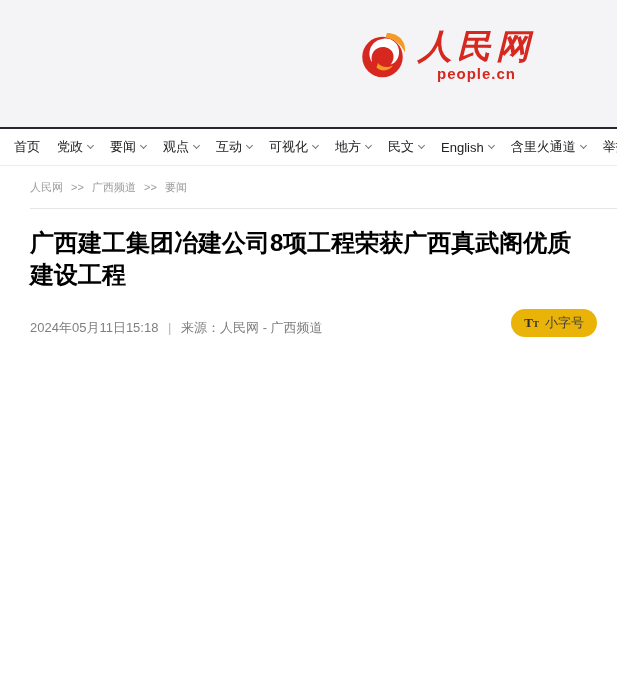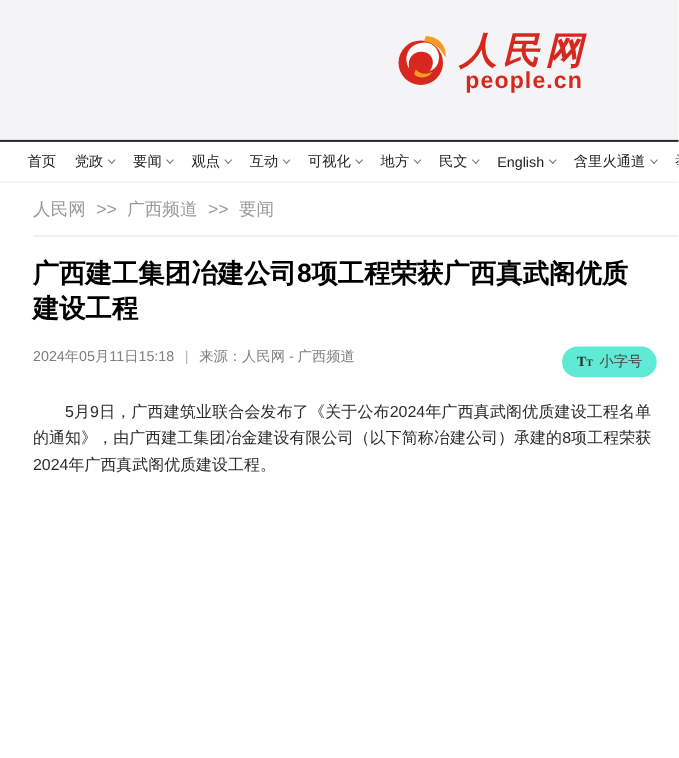--- a/index.html
+++ b/index.html
@@ -6,45 +6,45 @@
   html,body { width:617px; height:689px; overflow:hidden; background:#fff;
               font-family:"Liberation Sans","DejaVu Sans",sans-serif; }
 
   
   .site-header { position:relative; height:127px; background:#f4f4f6; }
   .logo { position:absolute; left:360px; top:28px; display:flex; align-items:flex-start; cursor:pointer; }
   .logo-swirl { width:48px; height:52px; margin-right:10px; }
   .logo-text { display:flex; flex-direction:column; align-items:center; }
   .logo-cn { color:#d6281e; font-size:34px; font-weight:bold; font-style:italic;
              letter-spacing:5px; line-height:36px; font-family:"DejaVu Sans",sans-serif; }
-  .logo-en { color:#d6281e; font-size:21px; font-weight:bold; letter-spacing:1px; line-height:20px; }
+  .logo-en { color:#d6281e; font-size:15px; font-weight:bold; letter-spacing:1px; line-height:20px; }
 
   
   .main-nav { height:39px; background:#fff; border-top:2px solid #26262e; border-bottom:1px solid #ececec;
-              display:flex; align-items:center; padding-left:25px; white-space:nowrap; overflow:hidden;text-align:center; }
+              display:flex; align-items:center; padding-left:14px; white-space:nowrap; overflow:hidden;text-align:center; }
   .nav-item { display:inline-flex; align-items:center; margin-right:17px; font-size:13px; color:#222;
               cursor:pointer; flex:none; }
   .caret { display:inline-block; width:5px; height:5px; border-right:1.4px solid #777;
            border-bottom:1.4px solid #777; transform:rotate(45deg); margin-left:5px; margin-top:-4px; }
 
   
-  .breadcrumb { padding:14px 0 0 30px; font-size:16px; color:#9b9b9b; }
+  .breadcrumb { padding:14px 0 0 30px; font-size:11px; color:#9b9b9b; }
   .breadcrumb .crumb { color:#9b9b9b; cursor:pointer; }
   .breadcrumb .bc-sep { margin:0 5px; color:#9b9b9b; }
 
   .divider { border:none; border-top:1px solid #e6e6e6; margin:13px 0 0 30px; }
 
   
   .article-title { margin:18px 30px 0 30px; width:560px; font-size:24px; line-height:32px;
                    color:#000000; font-weight:bold; }
-  .meta-row { display:flex; justify-content:space-between; align-items:flex-start;
+  .meta-row { display:flex; justify-content:space-between; align-items:flex-end;
               margin:18px 20px 0 30px; }
   .meta-left { font-size:13px; color:#7f7f7f; }
   .meta-sep { margin:0 6px; color:#b5b5b5; }
-  .font-size-pill { display:inline-flex; align-items:center; background:#5eead4; border:none;
+  .font-size-pill { display:inline-flex; align-items:center; background:#eab308; border:none;
                     border-radius:14px; padding:5px 13px; font-size:13px; color:#3f3f3f; cursor:pointer;
                     font-family:inherit; }
   .tt { font-weight:bold; color:#2e2e2e; margin-right:6px; font-family:"Liberation Serif",serif; }
   .tt-small { font-size:9px; }
 
   .article-body { margin:20px 27px 0 30px; width:562px; font-size:14.5px; line-height:24px; color:#2b2b2b; }
   .article-body p { text-indent:2em; margin-bottom:14px; text-align:justify; }
 </style>
 </head>
 <body>
@@ -129,16 +129,15 @@
       <span class="meta-sep">|</span>
       <span>来源：人民网 - 广西频道</span>
     </div>
     <button class="font-size-pill">
       <span class="tt"><span>T</span><span class="tt-small">T</span></span>
       <span>小字号</span>
     </button>
   </div>
 
   <article class="article-body">
-    <p>5月9日，广西建筑业联合会发布了《关于公布2024年广西真武阁优质建设工程名单的通知》，由广西建工集团冶金建设有限公司（以下简称冶建公司）承建的8项工程荣获2024年广西真武阁优质建设工程。</p>
   </article>
 
 </main>
 
 </body></html>

